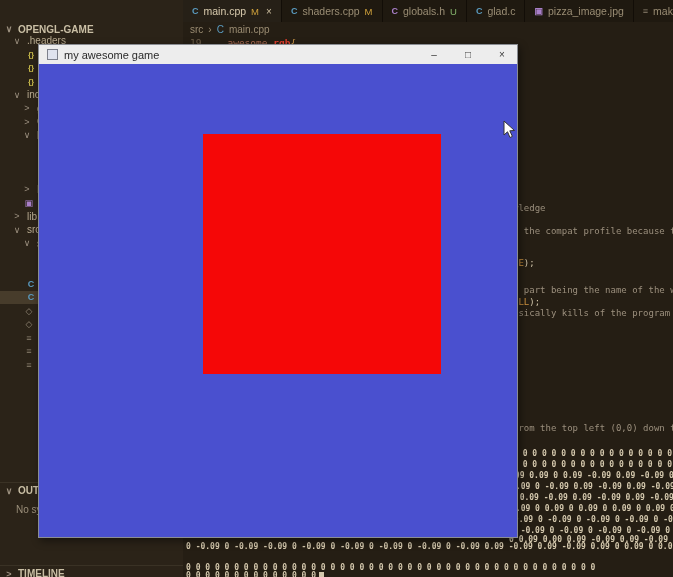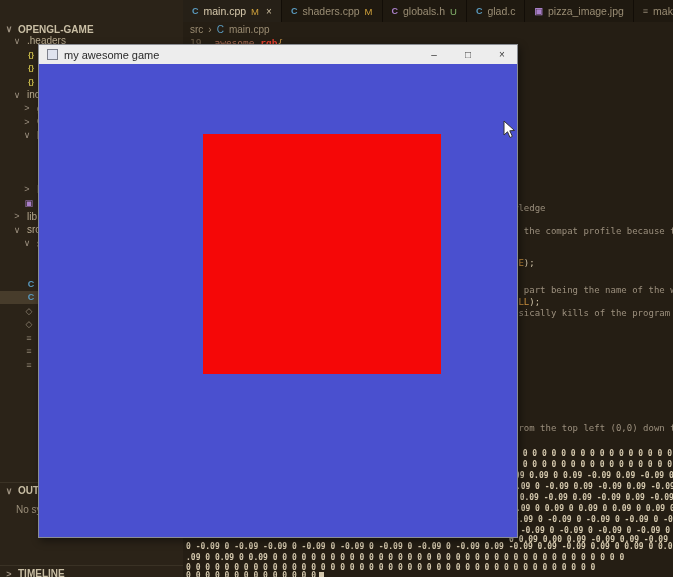--- a/index.html
+++ b/index.html
@@ -35,21 +35,21 @@
        font-size:10.5px;border-right:1px solid #120d07;white-space:nowrap;}
   .tab.active{background:#262017;color:#d8cbae;}
   .tab .ticon{font-size:9px;font-weight:bold;}
   .ti-cpp{color:#5a9bc0;} .ti-c{color:#a97fc9;} .ti-img{color:#a97fc9;} .ti-txt{color:#8d8270;}
   .badge-m{color:#cfa13b;font-size:9.5px;} .badge-u{color:#85b56d;font-size:9.5px;}
   .tclose{color:#cbbd9f;font-size:10px;margin-left:2px;}
   #crumbs{position:absolute;left:190px;top:23px;height:13px;display:flex;align-items:center;gap:5px;
           color:#9a8c72;font-size:10px;z-index:1;}
   #codeline{position:absolute;left:190px;top:36px;height:12px;display:flex;align-items:center;gap:0;
             font-family:"DejaVu Sans Mono",monospace;font-size:9.5px;z-index:1;white-space:pre;}
-  .ln{color:#6b5d49;margin-right:13px;}
+  .ln{color:#6b5d49;margin-right:26px;}
   .kw{color:#a86a52;} .ident{color:#e03e2e;font-weight:bold;} .brace{color:#cf9a4a;}
   
   .frag{position:absolute;font-family:"DejaVu Sans Mono",monospace;font-size:9px;color:#9b8f7d;
         white-space:pre;z-index:1;}
   .frag .hl{color:#cf9440;} .frag .pl{color:#cfc3a8;}
   
   .trmrow{position:absolute;font-family:"DejaVu Sans Mono",monospace;font-size:8px;font-weight:bold;
           color:#d3c7ac;white-space:pre;z-index:1;}
   .cursor-block{display:inline-block;width:5px;height:8px;background:#d3c7ac;margin-left:3px;vertical-align:middle;}
   
@@ -246,21 +246,20 @@
   <div class="trmrow" style="left:513px;top:449px">0 0 0 0 0 0 0 0 0 0 0 0 0 0 0 0 0 0</div>
   <div class="trmrow" style="left:513px;top:460px">0 0 0 0 0 0 0 0 0 0 0 0 0 0 0 0 0 0</div>
   <div class="trmrow" style="left:510px;top:471px">.09 0.09 0 0.09 -0.09 0.09 -0.09 0.09</div>
   <div class="trmrow" style="left:511px;top:482px">0.09 0 -0.09 0.09 -0.09 0.09 -0.09 0.</div>
   <div class="trmrow" style="left:510px;top:493px">9 0.09 -0.09 0.09 -0.09 0.09 -0.09 0.</div>
   <div class="trmrow" style="left:511px;top:504px">0.09 0 0.09 0 0.09 0 0.09 0 0.09 0 0.</div>
   <div class="trmrow" style="left:509px;top:515px">-0.09 0 -0.09 0 -0.09 0 -0.09 0 -0.09</div>
   <div class="trmrow" style="left:511px;top:526px">0 -0.09 0 -0.09 0 -0.09 0 -0.09 0 -0.</div>
   <div class="trmrow" style="left:509px;top:535px">0 0.09 0.00 0.09 -0.09 0.09 -0.09 0.09</div>
   <div class="trmrow" style="left:186px;top:542px">0 -0.09 0 -0.09 -0.09 0 -0.09 0 -0.09 0 -0.09 0 -0.09 0 -0.09 0.09 -0.09 0.09 -0.09 0.09 0 0.09 0 0.09 0 0.09 0 0.09 0 0.</div>
-  <div class="trmrow" style="left:186px;top:553px">.09 0 0.09 0 0.09 0 0 0 0 0 0 0 0 0 0 0 0 0 0 0 0 0 0 0 0 0 0 0 0 0 0 0 0 0 0 0 0 0 0 0 0 0</div>
   <div class="trmrow" style="left:186px;top:563px">0 0 0 0 0 0 0 0 0 0 0 0 0 0 0 0 0 0 0 0 0 0 0 0 0 0 0 0 0 0 0 0 0 0 0 0 0 0 0 0 0 0 0</div>
   <div class="trmrow" style="left:186px;top:571px"><span>0 0 0 0 0 0 0 0 0 0 0 0 0 0</span><span class="cursor-block"></span></div>
 
   <div id="gamewin">
     <div id="gw-title">
       <span id="gw-icon"></span>
       <span id="gw-name">my awesome game</span>
       <span class="gw-btn">–</span>
       <span class="gw-btn">□</span>
       <span class="gw-btn">×</span>

